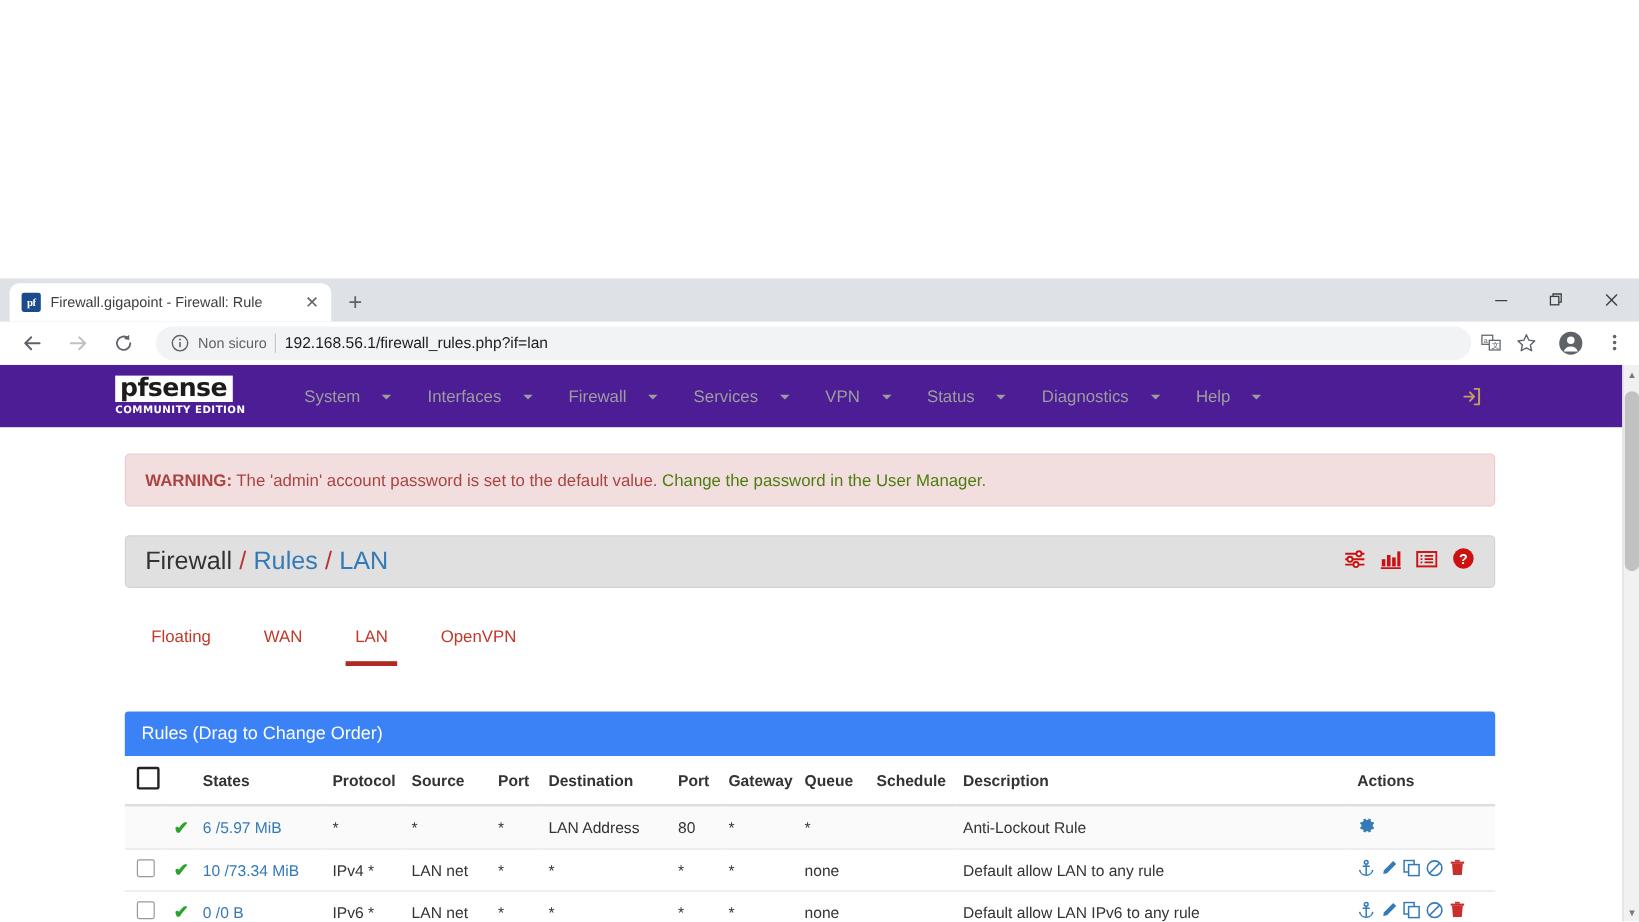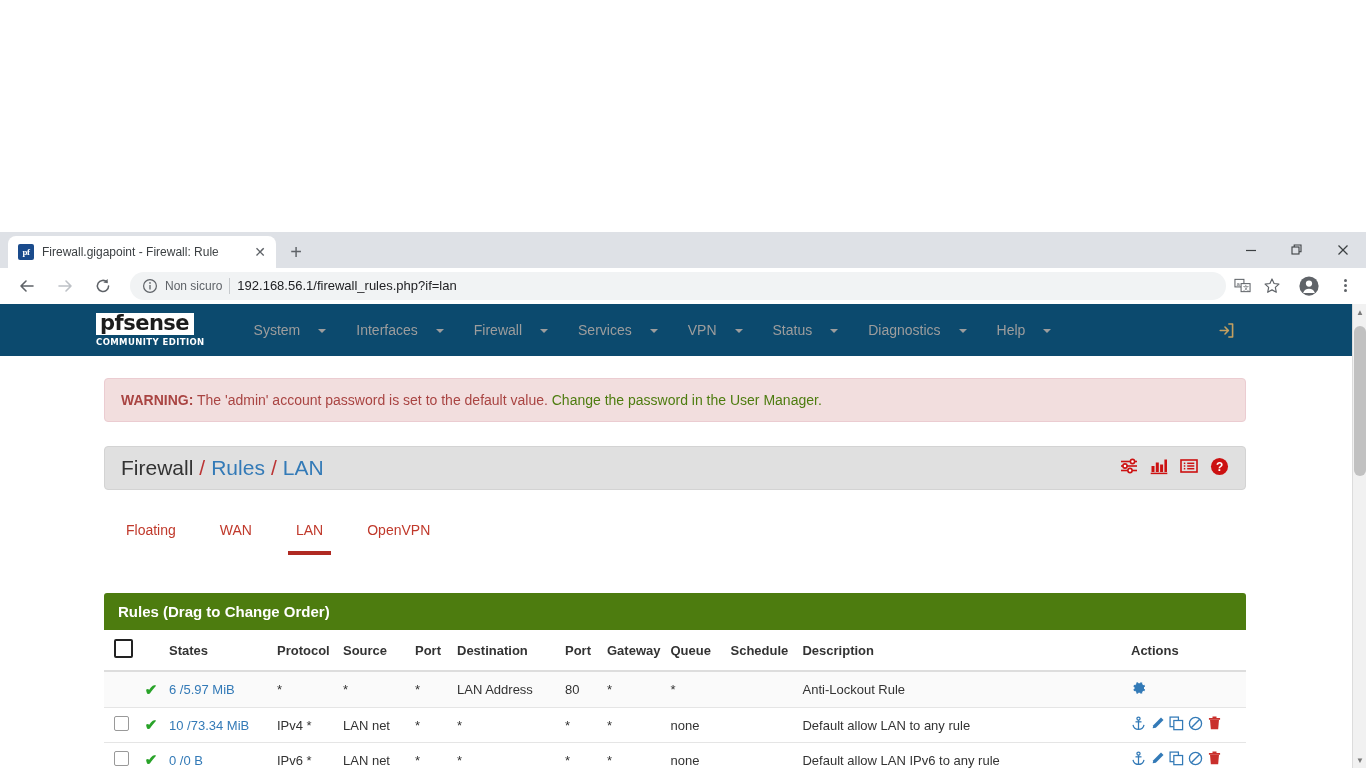--- a/index.html
+++ b/index.html
@@ -83,21 +83,21 @@
 
   
   #viewport {
     position:relative;
     width:1366px; height:464px; background:#ffffff; overflow:hidden;
   }
   #page { width: 1352px; }
 
   
   #pfnav {
-    height: 52px; background:#0c4a6e;
+    height: 52px; background:#4c1d95;
     display:flex; align-items:center; padding-left: 96px; position:relative;
   }
   #logo { display:flex; flex-direction:column; align-items:flex-start; margin-right:34px;}
   #logo-main {
     background:#ffffff; color:#1c1c1c; font-weight:bold;
     font-size:21px; padding: 0px 5px 1px 4px; line-height:21px; letter-spacing:-0.5px;
     font-family:"DejaVu Sans", sans-serif;
   }
   #logo-sub {
     color:#ffffff; font-size:8.5px; font-weight:bold; letter-spacing:0.4px;
@@ -144,21 +144,21 @@
     position:relative;
   }
   .pftab.active::after {
     content:""; position:absolute; left:14px; right:14px; bottom:-5px;
     height:4px; background:#b02a22;
   }
 
   
   #panel { margin: 26px 104px 0 104px; width:1142px; }
   #panel-head {
-    background:#4d7c0f; color:#fff; font-size:15px; font-weight:bold;
+    background:#3b82f6; color:#fff; font-size:15px; font-weight:normal;
     padding: 10px 14px; border-radius:3px 3px 0 0;margin-top:43px;
   }
   table { width:100%; border-collapse:collapse; background:#fff; }
   thead th {
     font-size:13px; color:#333; text-align:left; font-weight:bold;
     padding: 9px 5px; border-bottom: 2px solid #ddd; white-space:nowrap;margin-top:40px;
   }
   tbody td {
     font-size:13px; color:#333; padding: 8px 5px;
     border-bottom:1px solid #e5e5e5; white-space:nowrap;

